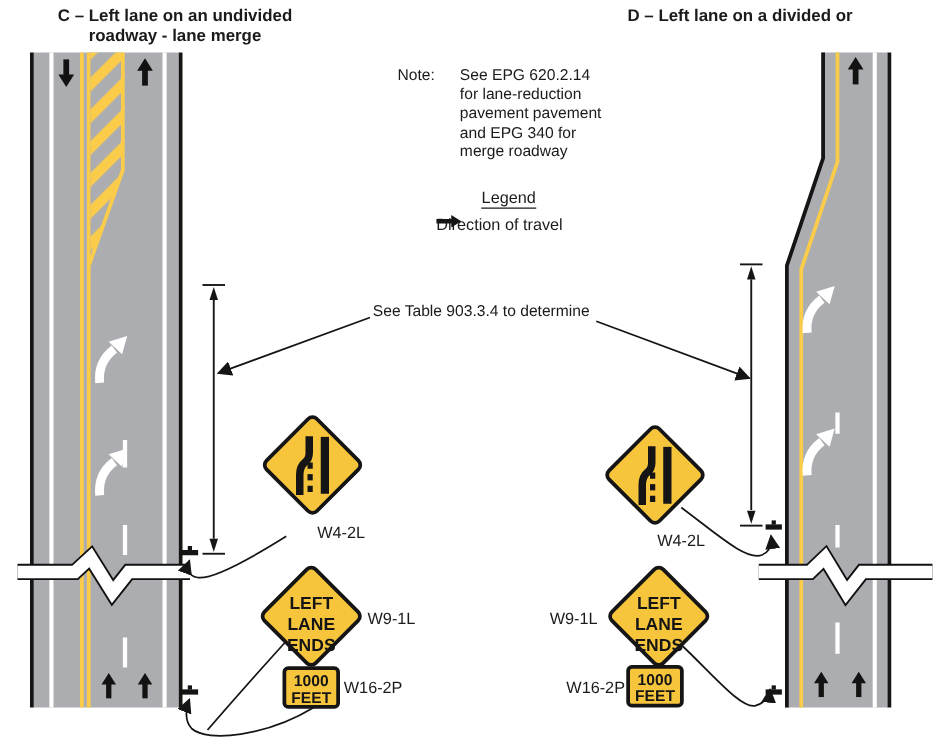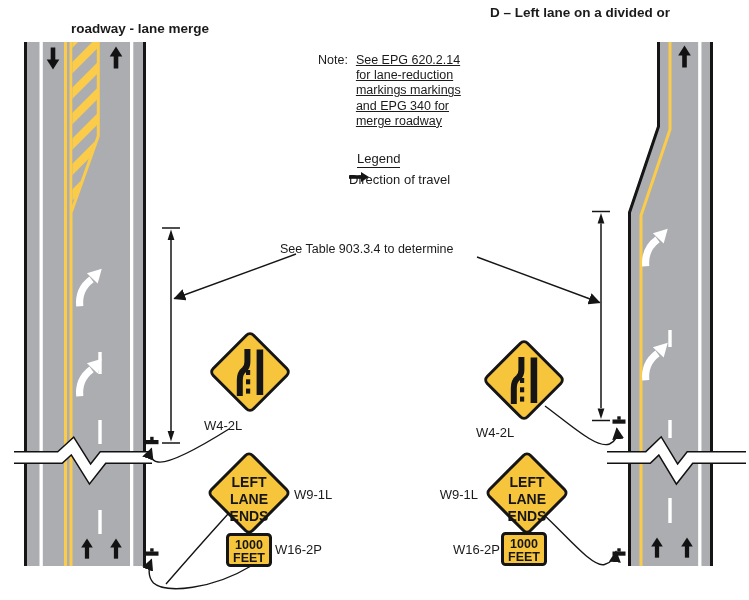--- a/index.html
+++ b/index.html
@@ -9,28 +9,28 @@
     --ink:#1b1b1b;
   }
   html,body{margin:0;padding:0;background:#ffffff;}
   .stage{
     position:relative;width:749px;height:600px;background:#fff;overflow:hidden;
     font-family:"Liberation Sans", sans-serif;color:var(--ink);
   }
   .stage svg{position:absolute;left:0;top:0;}
   .ovl{position:absolute;white-space:nowrap;}
   .panel-title{font-weight:bold;font-size:13.5px;line-height:16px;text-align:center;white-space:normal;}
-  .note{display:flex;gap:8px;font-size:12.5px;line-height:15.2px;}
+  .note{display:flex;gap:20px;font-size:12.5px;line-height:15.2px;}
   .note .nlabel{font-weight:normal;}
-  .note .nlines span{display:block;text-decoration:underline;}
+  .note .nlines span{display:block;}
   .legend-title{font-size:13px;border-bottom:1.2px solid var(--ink);padding-bottom:1px;}
   .legend-row{display:flex;align-items:center;gap:8px;font-size:13px;}
-  .annot{font-size:12.5px;line-height:15px;white-space:normal;}
+  .annot{font-size:12.5px;line-height:15px;text-align:center;white-space:normal;}
   .sign-label{font-size:13px;}
-  .ta-c{text-align:left;}
+  .ta-c{text-align:right;}
   .ta-r{text-align:right;}
   
   .road{fill:var(--road-gray);}
   .blkf{fill:#151515;}
   .yellow{fill:var(--marking-yellow);}
   .ystroke{stroke:var(--marking-yellow);fill:none;}
   .thin{stroke:#151515;stroke-width:1.5;fill:none;}
   .lead{stroke:#151515;stroke-width:1.4;fill:none;}
   .sign{fill:var(--sign-yellow);stroke:#151515;stroke-width:3;}
   .signtext{font-family:"Liberation Sans",sans-serif;font-weight:bold;text-anchor:middle;fill:#151515;}
@@ -195,39 +195,39 @@
   </g>
 
   <g transform="translate(524,549)">
     <rect x="-21.5" y="-15.5" width="43" height="31" rx="3" class="sign" stroke-width="2.8"></rect>
     <text x="0" y="-1" class="signtext" font-size="12.5">1000</text>
     <text x="0" y="12" class="signtext" font-size="12.5">FEET</text>
   </g>
 </svg>
 
   <div class="ovl panel-title" style="left:18px;top:5px;width:244px;">
-    <br>
+    <span>C – Left lane on an undivided</span><br>
     <span>roadway - lane merge</span>
   </div>
-  <div class="ovl panel-title" style="left:458px;top:5px;width:244px;">
+  <div class="ovl panel-title" style="left:470px;top:5px;width:244px;">
     <span>D – Left lane on a divided or</span><br>
   </div>
 
   <div class="ovl note" style="left:318px;top:53px;">
     <span class="nlabel">Note:</span>
     <span class="nlines">
       <span>See EPG 620.2.14</span>
       <span>for lane-reduction</span>
-      <span>markings markings</span>
+      <span>pavement pavement</span>
       <span>and EPG 340 for</span>
       <span>merge roadway</span>
     </span>
   </div>
 
-  <div class="ovl" style="left:357px;top:149px;width:100px;text-align:left;">
+  <div class="ovl" style="left:357px;top:149px;width:100px;text-align:center;">
     <span class="legend-title">Legend</span>
   </div>
   <div class="ovl legend-row" style="left:349px;top:172px;">
     <svg width="20" height="10" viewBox="0 0 20 10">
       <rect x="0" y="3.2" width="12.5" height="3.6" fill="#151515"></rect>
       <polygon points="12,0 20,5 12,10" fill="#151515"></polygon>
     </svg>
     <span>Direction of travel</span>
   </div>
 

